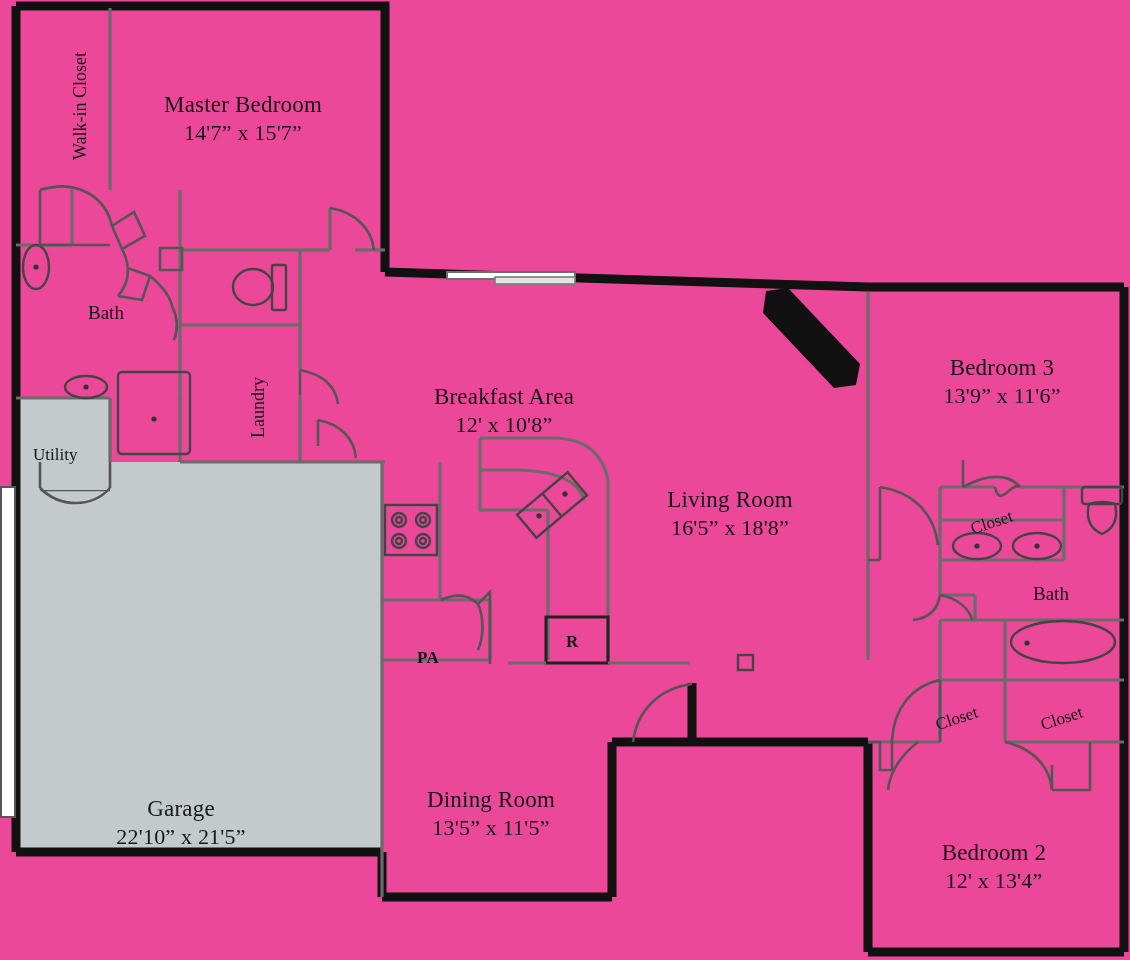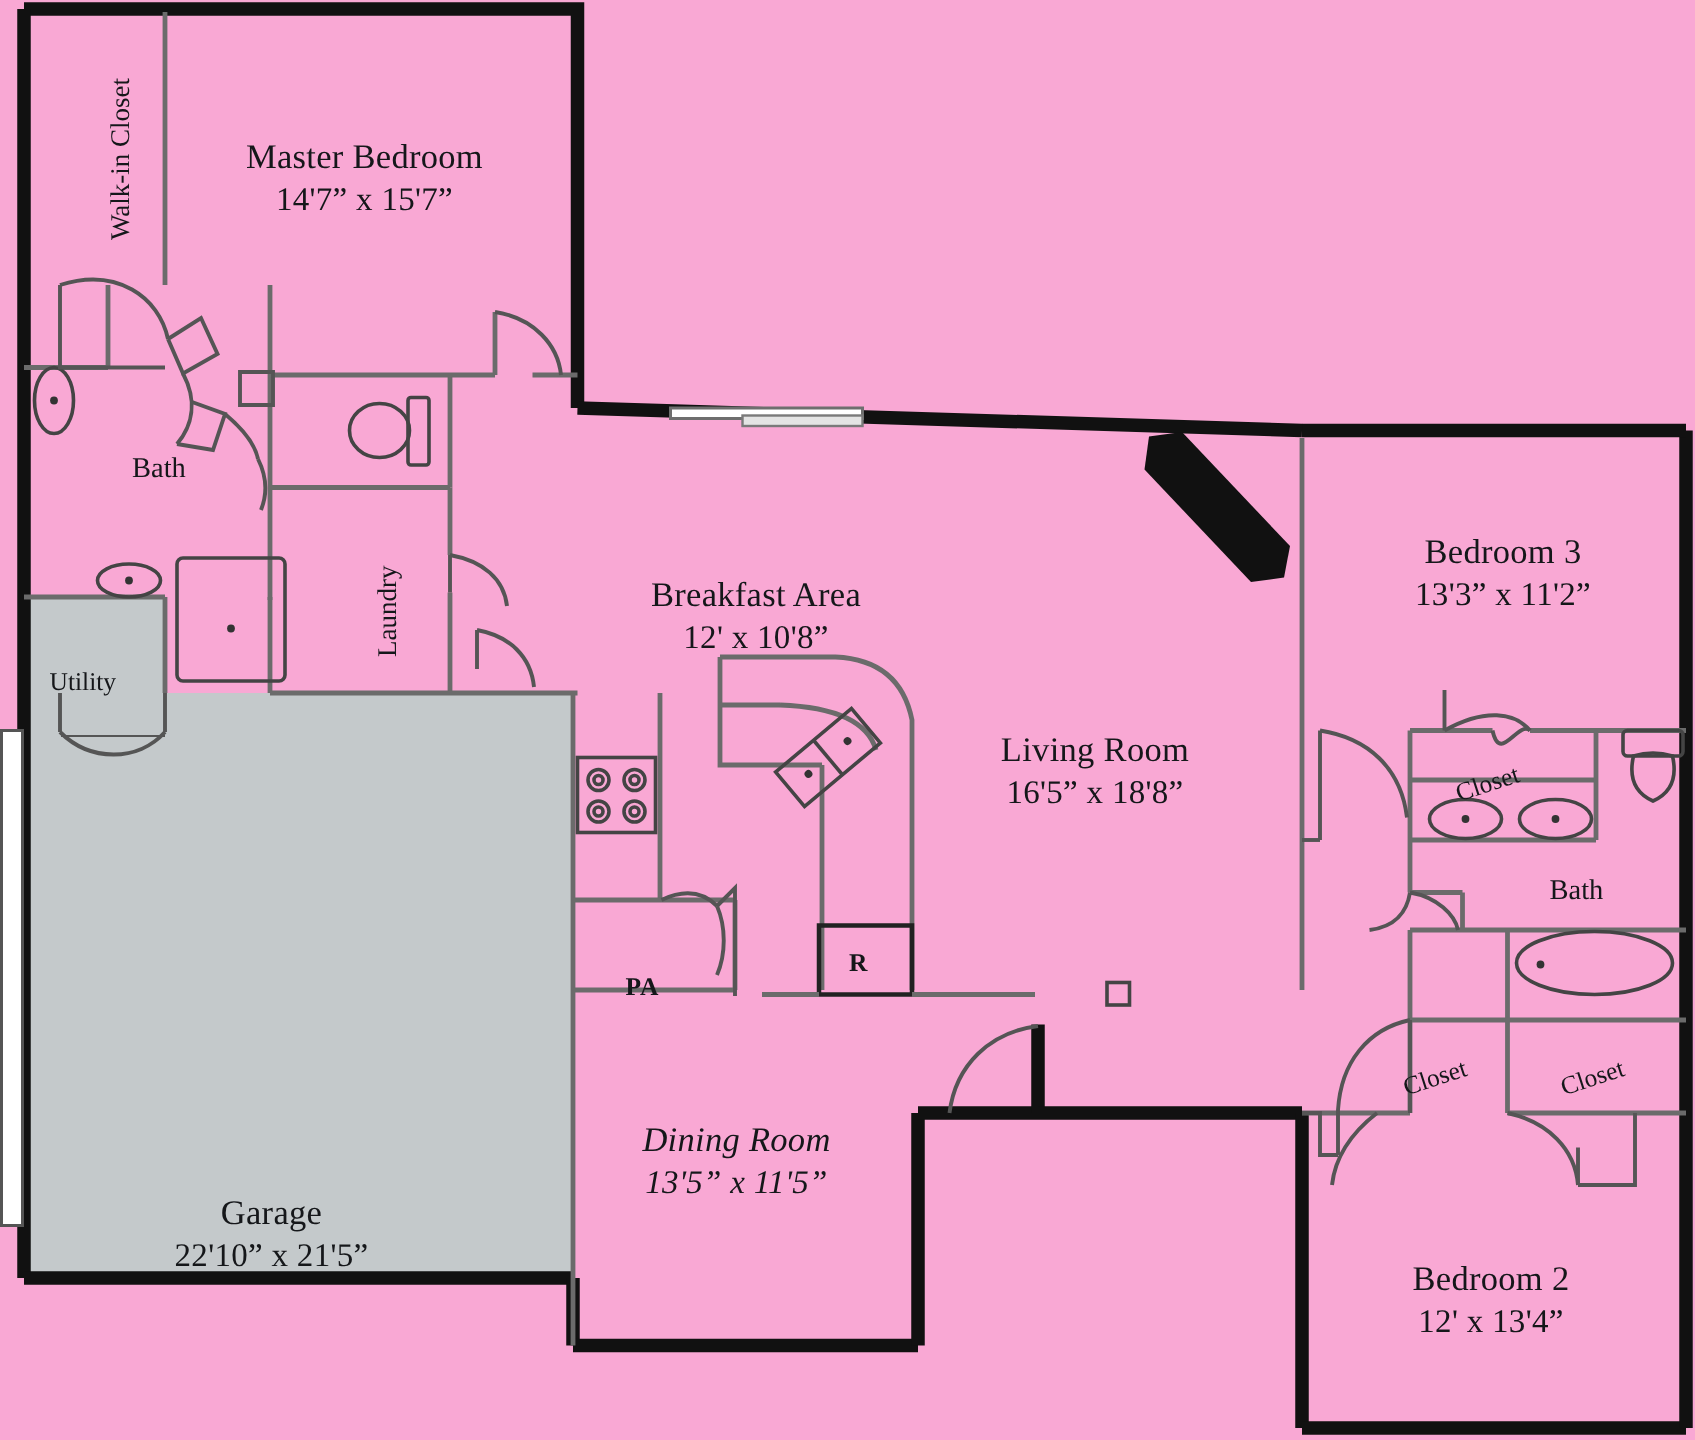--- a/index.html
+++ b/index.html
@@ -8,21 +8,21 @@
     padding: 0;
     background: #ffffff;
   }
   body {
     font-family: "Liberation Serif", serif;
   }
   #plan-wrap {
     position: relative;
     width: 1130px;
     height: 960px;
-    background: #f9a8d4;
+    background: #ec4899;
     overflow: hidden;
   }
   #plan-svg {
     position: absolute;
     left: 0;
     top: 0;
     width: 1130px;
     height: 960px;
     display: block;
   }
@@ -364,29 +364,29 @@
     <span class="rl-dim">12' x 10'8”</span>
   </div>
 
   <div class="room-label" style="left:730px; top:485px; transform:translate(-50%,0);">
     <span class="rl-name">Living Room</span>
     <span class="rl-dim">16'5” x 18'8”</span>
   </div>
 
   <div class="room-label" style="left:1002px; top:353px; transform:translate(-50%,0);">
     <span class="rl-name">Bedroom 3</span>
-    <span class="rl-dim">13'3” x 11'2”</span>
+    <span class="rl-dim">13'9” x 11'6”</span>
   </div>
 
   <div class="room-label" style="left:181px; top:772px; transform:translate(-50%,0);margin-top:22px;">
     <span class="rl-name">Garage</span>
     <span class="rl-dim">22'10” x 21'5”</span>
   </div>
 
-  <div class="room-label" style="left:491px; top:745px; transform:translate(-50%,0);font-style:italic;">
+  <div class="room-label" style="left:491px; top:785px; transform:translate(-50%,0);">
     <span class="rl-name">Dining Room</span>
     <span class="rl-dim">13'5” x 11'5”</span>
   </div>
 
   <div class="room-label" style="left:994px; top:838px; transform:translate(-50%,0);">
     <span class="rl-name">Bedroom 2</span>
     <span class="rl-dim">12' x 13'4”</span>
   </div>
 
   <div class="small-label lbl-bath-left" style="left:88px; top:302px;">Bath</div>

